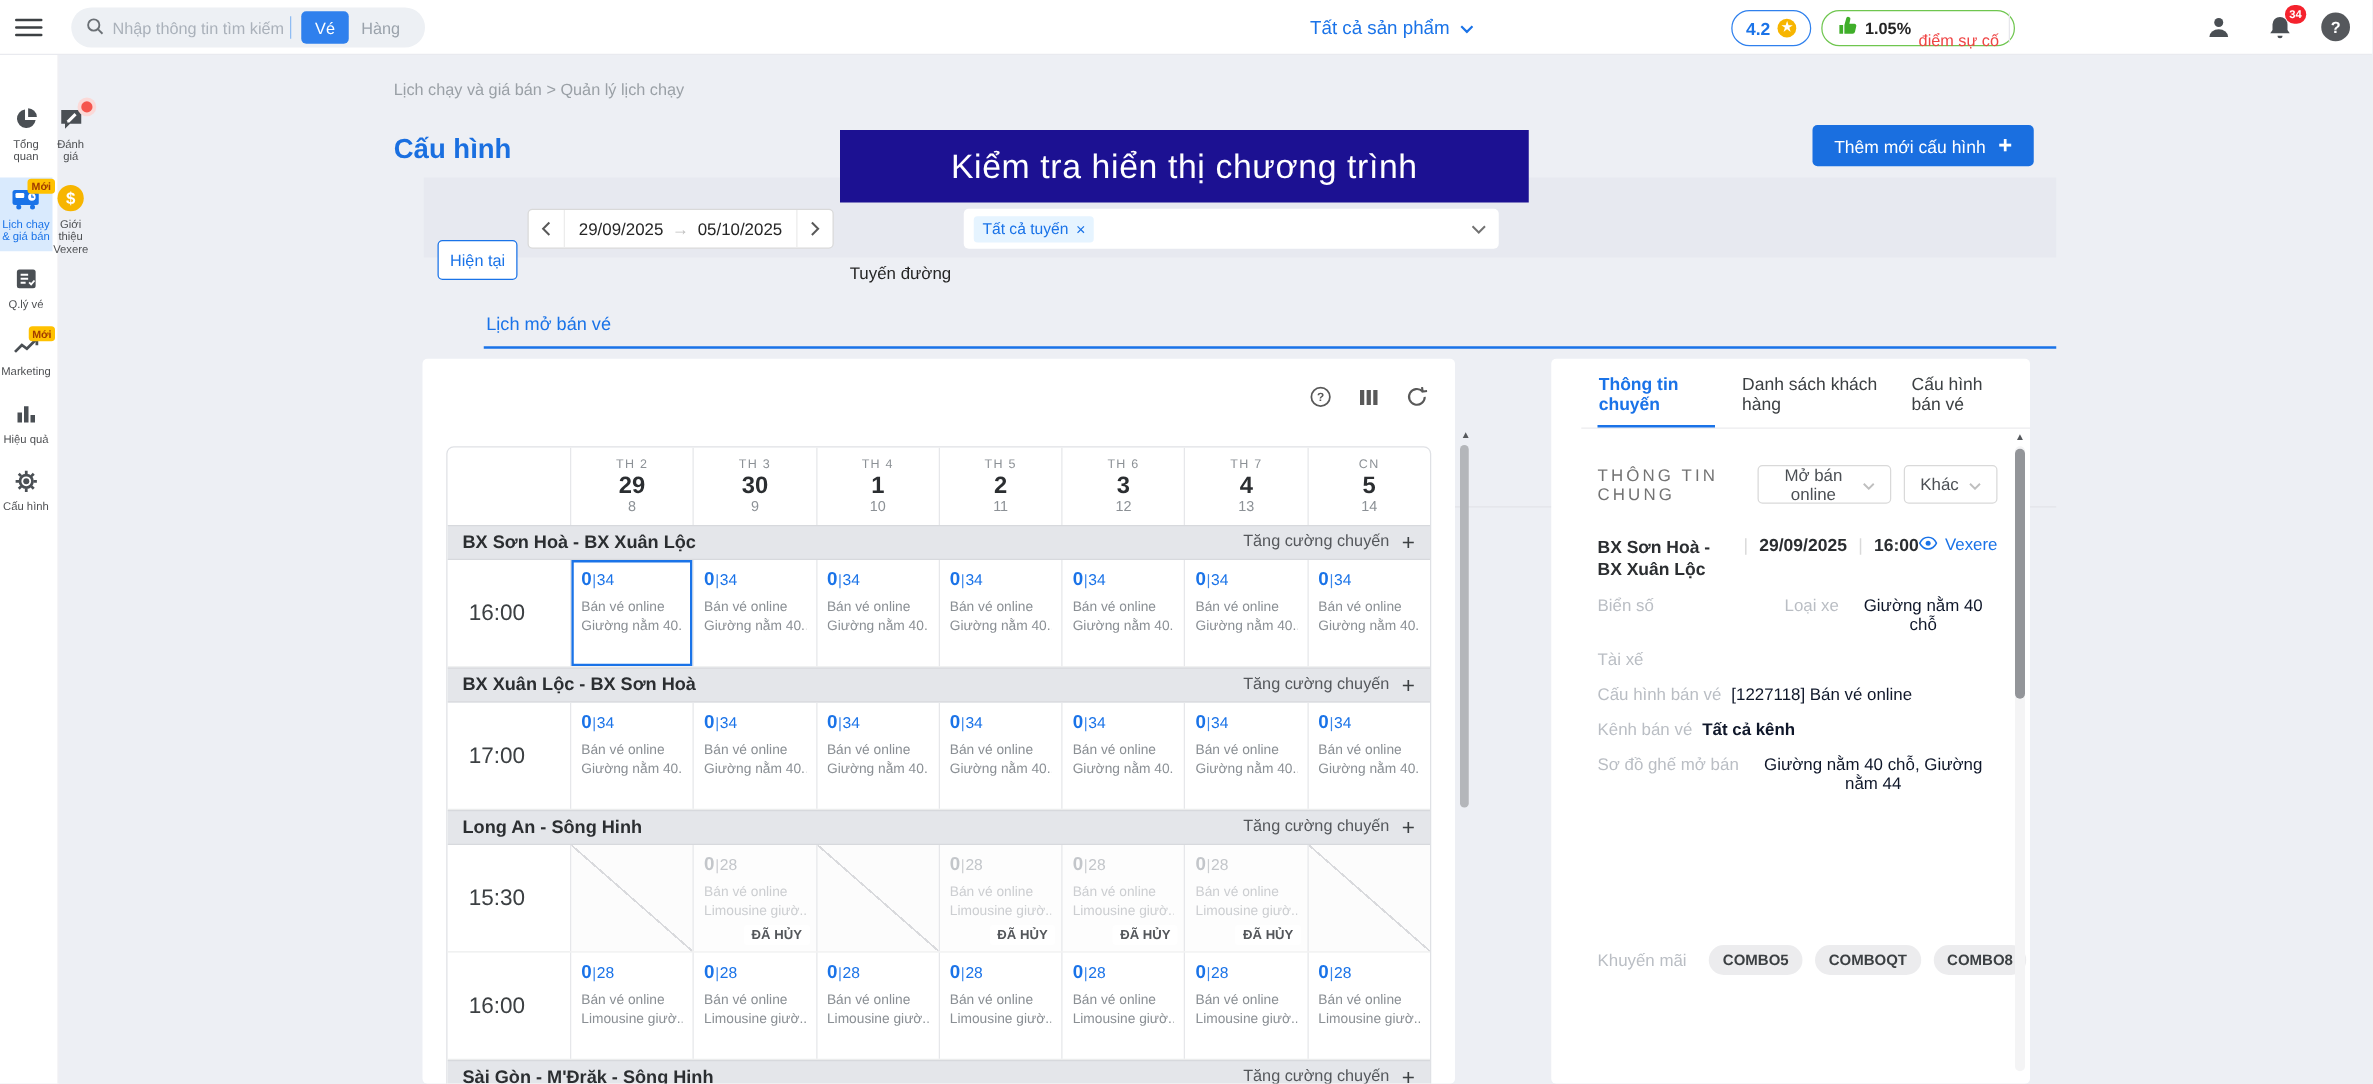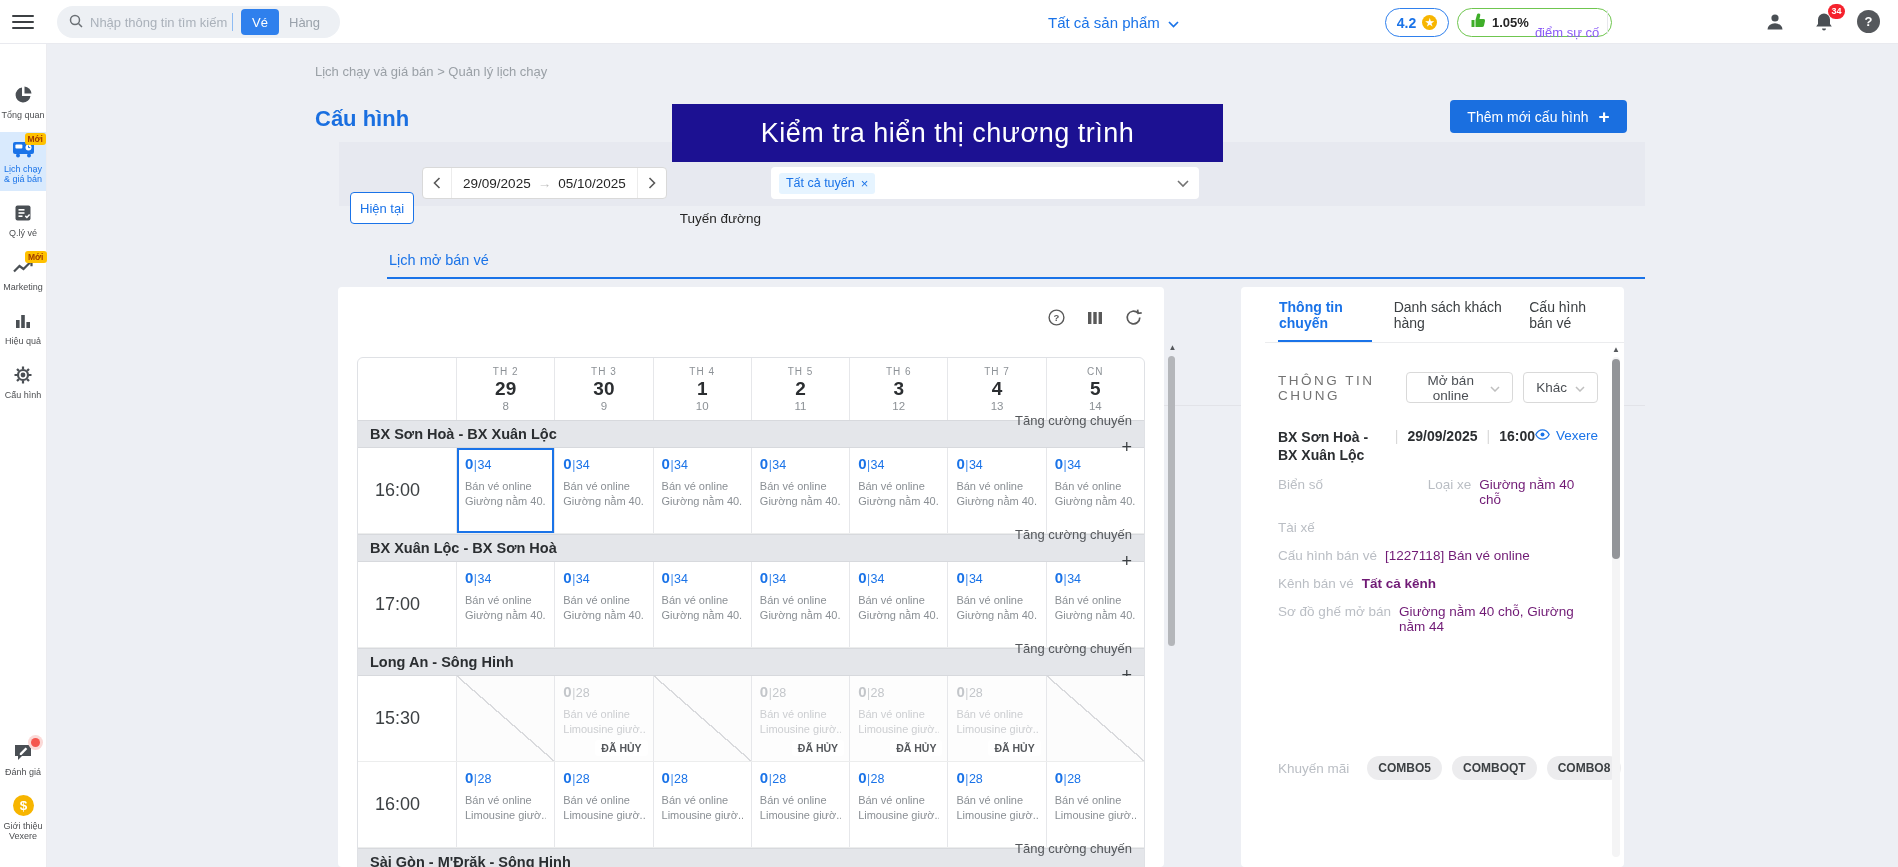--- a/index.html
+++ b/index.html
@@ -16,29 +16,29 @@
   .searchbox input::placeholder { color:#aab1ba; }
   .search-divider { width:1px; height:18px; background:#8fbcf3; margin:0 8px 0 2px; }
   .seg-ve { background:#2f80ed; color:#fff; font-size:13px; border:none; border-radius:4px; width:38px; height:26px; cursor:pointer; font-family:inherit; }
   .seg-hang { background:none; border:none; color:#9aa2ab; font-size:13px; margin-left:10px; cursor:pointer; font-family:inherit; }
   .product-dd { position:absolute; left:1048px; top:0; height:44px; display:flex; align-items:center; gap:8px; color:#1a73e8; font-size:15px; cursor:pointer; }
   .pill { position:absolute; top:8px; height:29px; border-radius:15px; display:flex; align-items:center; background:#fff; }
   .rating-pill { left:1385px; width:64px; border:1px solid #2f80ed; justify-content:center; gap:6px; color:#1a73e8; font-size:14px; font-weight:bold; }
   .star-circle { width:15px; height:15px; background:#f7b500; border-radius:50%; color:#fff; font-size:10px; line-height:15px; text-align:center; }
   .incident-pill { left:1457px; border:1px solid #6fc64f; padding:0 12px; gap:6px; font-size:13px; }
   .incident-pill b { color:#262626; }
-  .incident-suffix { color:#8b5cf6;margin-top:20px; }
+  .incident-suffix { color:#ef4444;margin-top:20px; }
   .tb-divider { position:absolute; left:1607px; top:10px; width:1px; height:24px; background:#e7e7ec; }
   .tb-icon { position:absolute; top:10px; width:24px; height:24px; display:flex; align-items:center; justify-content:center; cursor:pointer; background:none; border:none; }
   .tb-person { left:1763px; } .tb-bell { left:1812px; }
   .bell-badge { position:absolute; top:-6px; right:-9px; background:#f5222d; color:#fff; border-radius:9px; font-size:9px; font-weight:bold; min-width:17px; height:15px; line-height:15px; text-align:center; padding:0 3px; }
   .tb-help { left:1857px; width:23px; height:23px; background:#55585c; border-radius:50%; color:#fff; font-weight:bold; font-size:13px; }
 
   
-  .sidebar { position:absolute; left:0; top:44px; width:47px; height:823px; background:#fff; border-right:1px solid #ececf0; display:flex; flex-direction:column; align-items:stretch; padding-top:34px; z-index:20; }
+  .sidebar { position:absolute; left:0; top:44px; width:47px; height:823px; background:#fff; border-right:1px solid #ececf0; display:flex; flex-direction:row; align-items:stretch; padding-top:34px; z-index:20; }
   .side-item { position:relative; width:100%; padding:7px 1px; display:flex; flex-direction:column; align-items:center; gap:3px; cursor:pointer; margin-bottom:5px; }
   .side-item.active { background:#d9eafd; }
   .s-iconwrap { position:relative; height:22px; display:flex; align-items:center; justify-content:center; }
   .s-label { font-size:9px; line-height:10px; color:#4d4f52; text-align:center; }
   .side-item.active .s-label { color:#1a73e8; }
   .s-badge { position:absolute; top:-6px; left:13px; background:#ffc100; color:#a13b00; font-size:8.5px; font-weight:bold; border-radius:3px; padding:1px 3px; white-space:nowrap; }
   .s-dot { position:absolute; top:-4px; right:-7px; width:9px; height:9px; border-radius:50%; background:#f5564e; box-shadow:0 0 0 3px #fbd9d7; }
   .side-spacer { flex:1; }
   .sidebar .bottom { padding-bottom:14px; }
 
@@ -75,21 +75,21 @@
   .cal-toolbar .tool { background:none; border:none; cursor:pointer; display:flex; align-items:center; }
   .cal-grid { position:absolute; left:19px; top:70px; width:788px; border:1px solid #dfe1e5; border-radius:6px 6px 0 0; overflow:hidden; background:#fff; }
   .cal-headrow { display:flex; height:62px; }
   .c-time-head { width:98px; }
   .c-day { flex:1; border-left:1px solid #e6e7ea; display:flex; flex-direction:column; align-items:center; justify-content:center; gap:1px; }
   .d-dow { font-size:10px; color:#8c9196; letter-spacing:1px; }
   .d-date { font-size:19px; font-weight:bold; color:#2b2e31; line-height:21px; }
   .d-sub { font-size:11.5px; color:#8c9196; }
   .cal-sec { display:flex; align-items:center; justify-content:space-between; height:28px; background:#e4e6ea; border-top:1px solid #d7d9dd; border-bottom:1px solid #d7d9dd; padding:0 12px; }
   .sec-route { font-size:14.5px; font-weight:bold; color:#2b2e31; }
-  .sec-add { display:flex; align-items:flex-end; gap:10px; cursor:pointer;flex-direction:column; }
+  .sec-add { display:flex; align-items:flex-start; gap:10px; cursor:pointer; }
   .sec-add-label { font-size:13px; color:#54575b; }
   .sec-plus { font-size:18px; color:#3c4043; line-height:1; }
   .cal-row { display:flex; height:86px; border-bottom:1px solid #eceded; }
   .c-time { width:98px; display:flex; align-items:center; padding-left:17px; font-size:18px; color:#3c4043; }
   .c-cell { flex:1; border-left:1px solid #e6e7ea; padding:7px 8px; display:flex; flex-direction:column; cursor:pointer; position:relative; overflow:hidden; }
   .c-cell .count { color:#1a73e8; margin-bottom:7px; white-space:nowrap; }
   .c-cell .sold { font-size:15px; font-weight:bold; }
   .c-cell .bar { font-size:12px; margin:0 .5px; opacity:.85; }
   .c-cell .cap { font-size:12.5px; }
   .c-cell .l1, .c-cell .l2 { font-size:11px; color:#8a8f94; line-height:15px; white-space:nowrap; overflow:hidden; }
@@ -117,21 +117,21 @@
   .open-online-btn { margin-left:auto; }
   .other-btn { margin-left:10px; }
   .trip-head { display:flex; margin-top:25px; align-items:flex-start; }
   .trip-route { font-size:14px; font-weight:bold; color:#2b2e31; width:118px; line-height:18px; }
   .trip-sep { color:#d9d9d9; margin:0 9px; }
   .trip-date, .trip-time { font-size:14px; font-weight:bold; color:#2b2e31; }
   .vexere-link { margin-left:auto; display:flex; align-items:center; gap:6px; color:#1a73e8; font-size:13.5px; cursor:pointer; text-decoration:none; }
   .frow { display:flex; margin-top:13px; font-size:13.5px; align-items:baseline; }
   .flabel { color:#babec4; margin-right:8px; white-space:nowrap; }
   .flabel.w1 { width:152px; margin-right:0; }
-  .fvalue { color:#701a75; }
+  .fvalue { color:#0f172a;text-align:center; }
   .fvalue.bold { font-weight:bold; }
   .promo-row { display:flex; align-items:center; gap:10px; margin-top:122px; font-size:13.5px; }
   .promo-chips { display:flex; gap:10px; }
   .promo-chip { background:#ececee; color:#3c4043; font-size:12px; font-weight:bold; border-radius:12px; padding:5px 11px; cursor:pointer; }
   .panel-scroll-up { position:absolute; right:3px; top:58px; width:10px; font-size:8px; color:#55585c; text-align:center; }
   .panel-scrollbar-track { position:absolute; right:4px; top:70px; width:8px; bottom:10px; background:#f4f4f5; border-radius:4px; }
   .panel-scrollbar { position:absolute; right:4px; top:72px; width:8px; height:200px; background:#939599; border-radius:4px; cursor:pointer; }
 </style>
 </head>
 <body>

